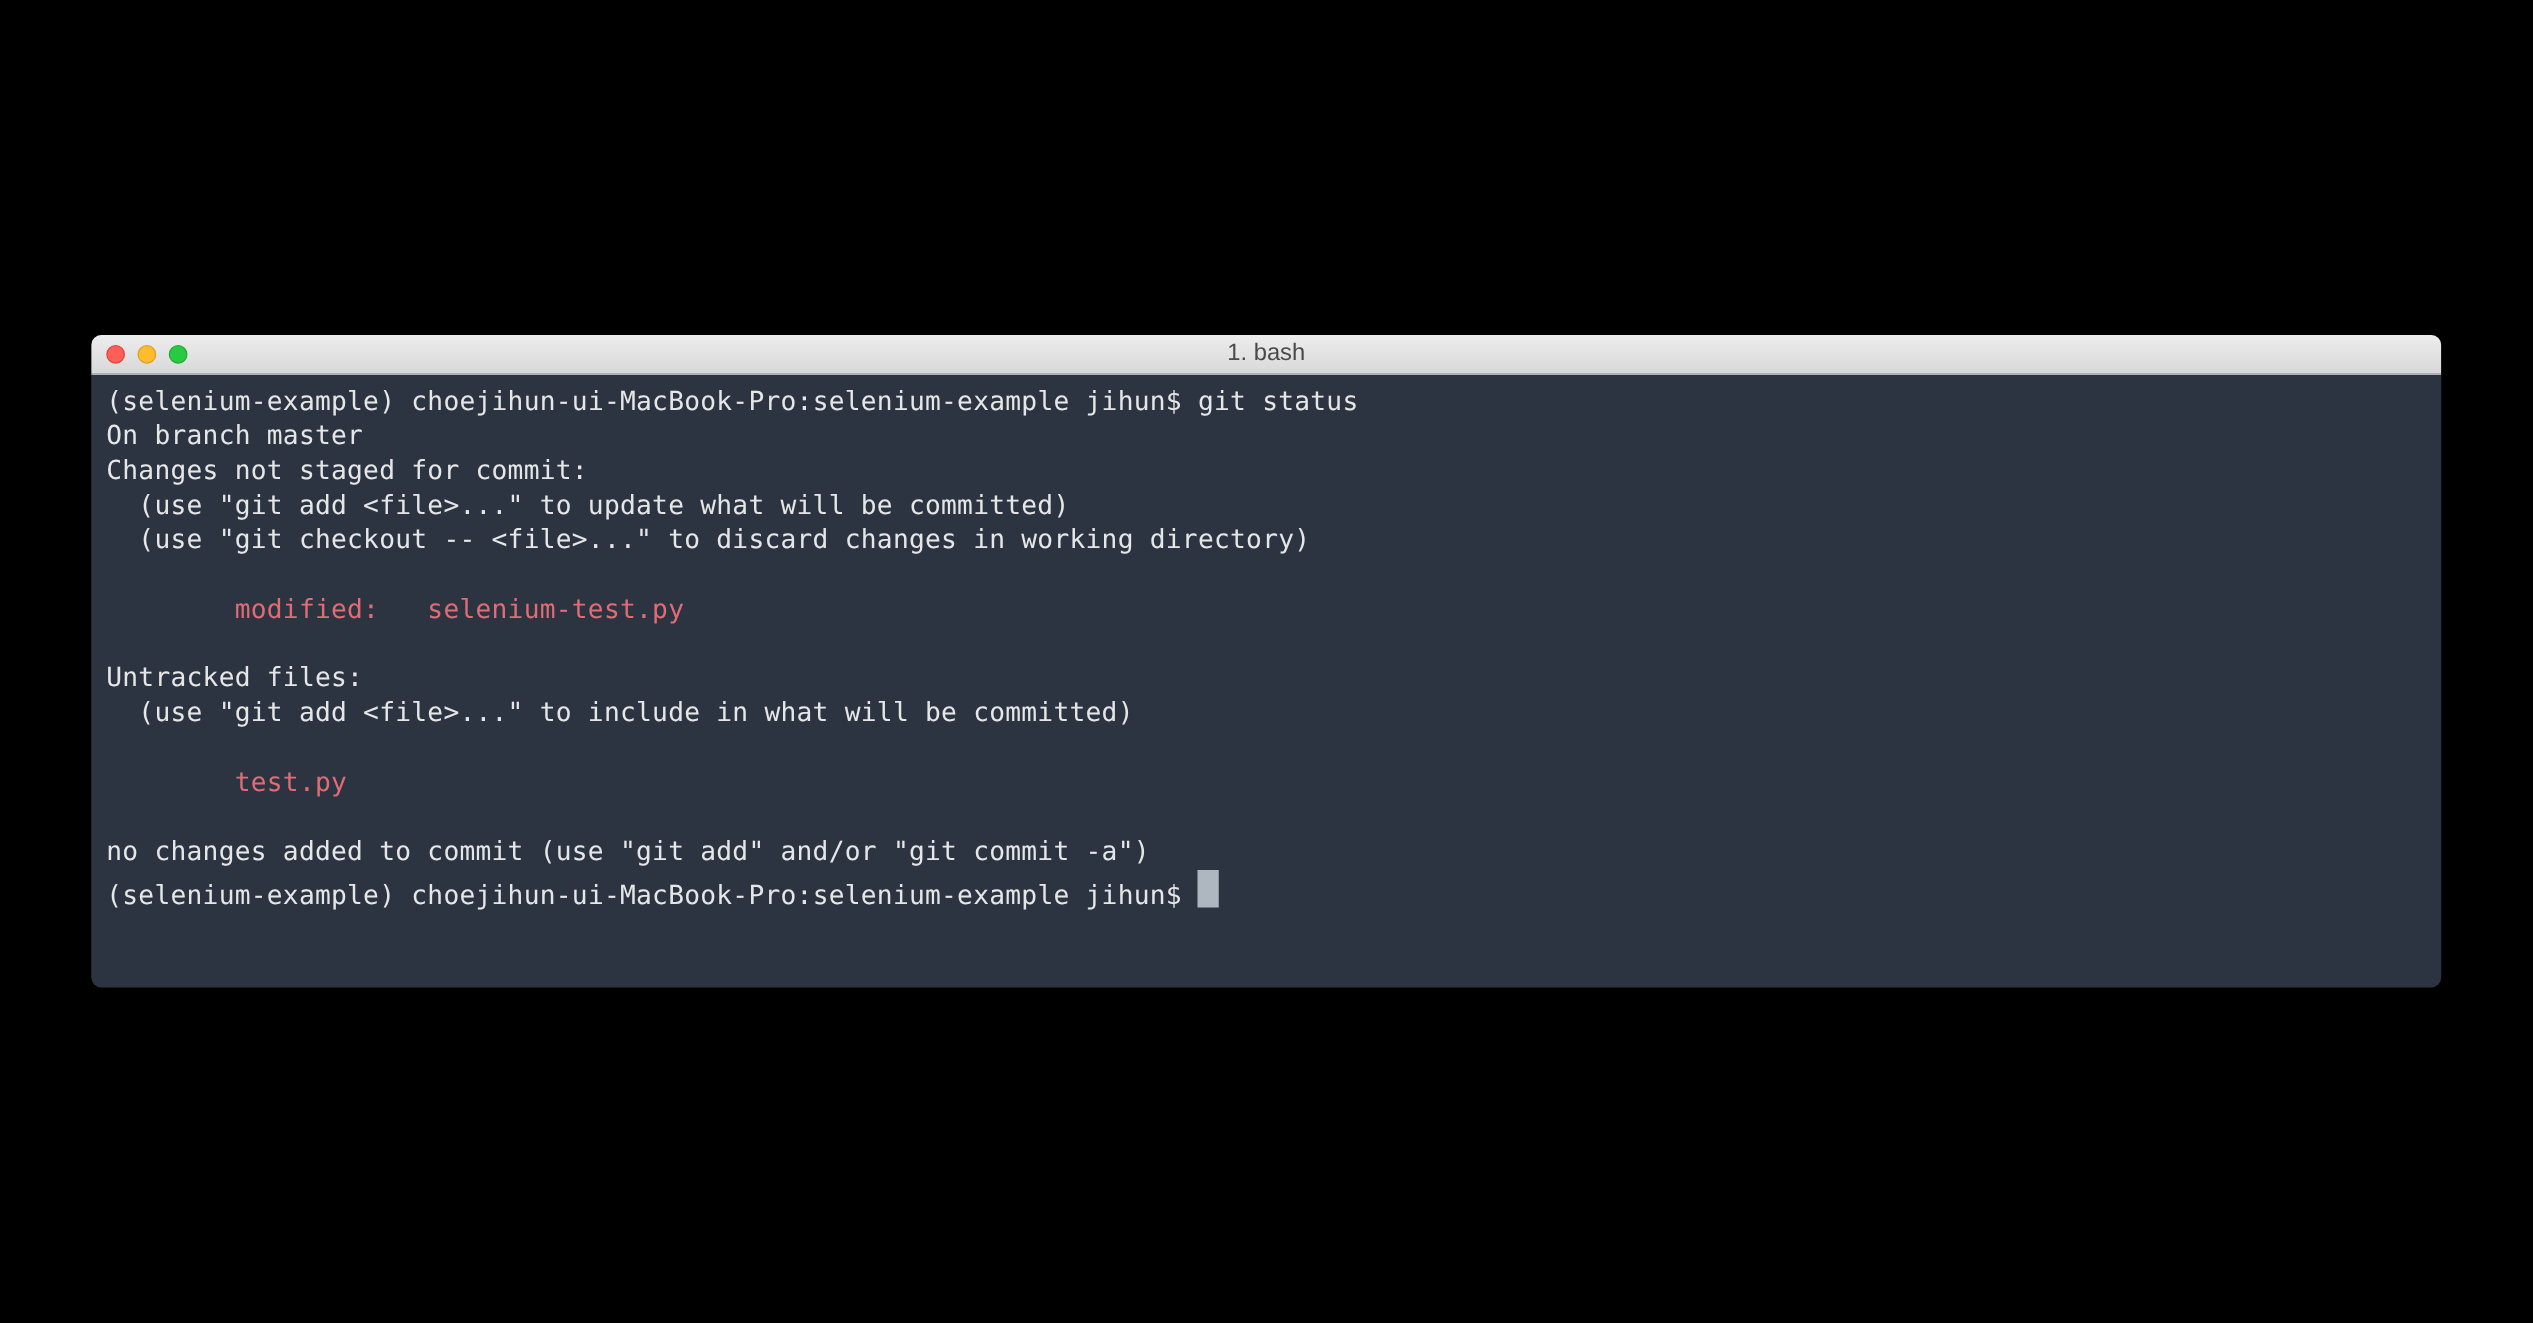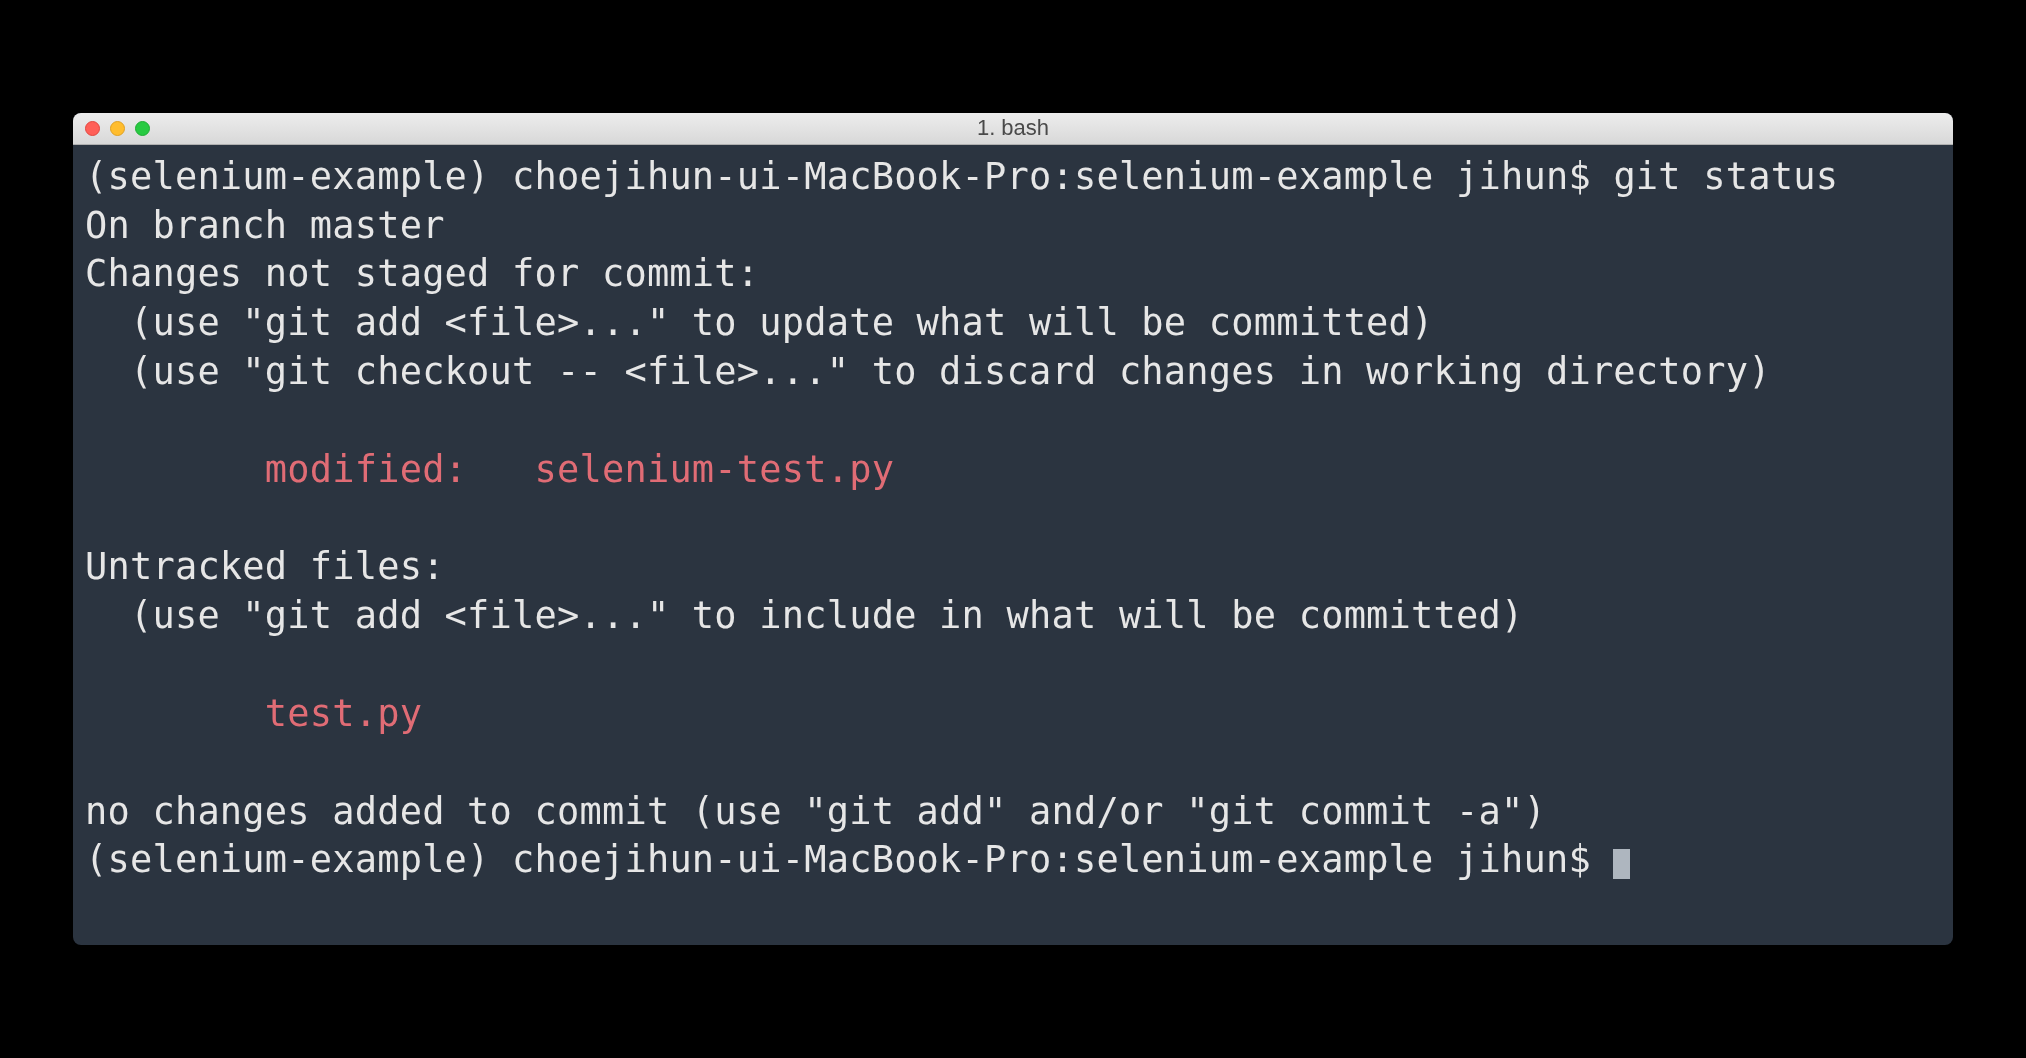--- a/index.html
+++ b/index.html
@@ -43,26 +43,26 @@
       border-radius: 50%;
     }
     .light.red { background: #ff5f57; border: 0.5px solid #e1463f; }
     .light.yellow { background: #ffbd2e; border: 0.5px solid #dfa023; }
     .light.green { background: #28ca42; border: 0.5px solid #1fad34; }
     .title {
       position: absolute;
       left: 50%;
       transform: translateX(-50%);
       font-family: -apple-system, "Helvetica Neue", sans-serif;
-      font-size: 22px;
+      font-size: 19px;
       color: #4a4a4a;
     }
     .terminal-body {
       padding: 8px 12px 60px 12px;
-      font-size: 37px;
+      font-size: 21px;
       line-height: 1.32;
       color: #e6e6e6;
       white-space: pre;
       font-family: "Menlo", "Monaco", "Consolas", monospace;
       letter-spacing: 0.2px;
     }
     .red-text {
       color: #e06c75;
     }
     .cursor {

